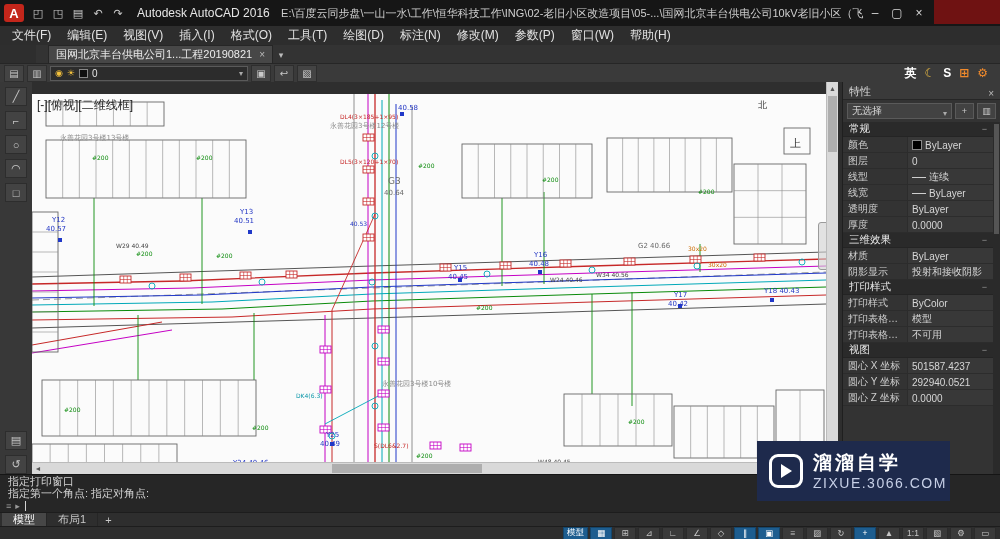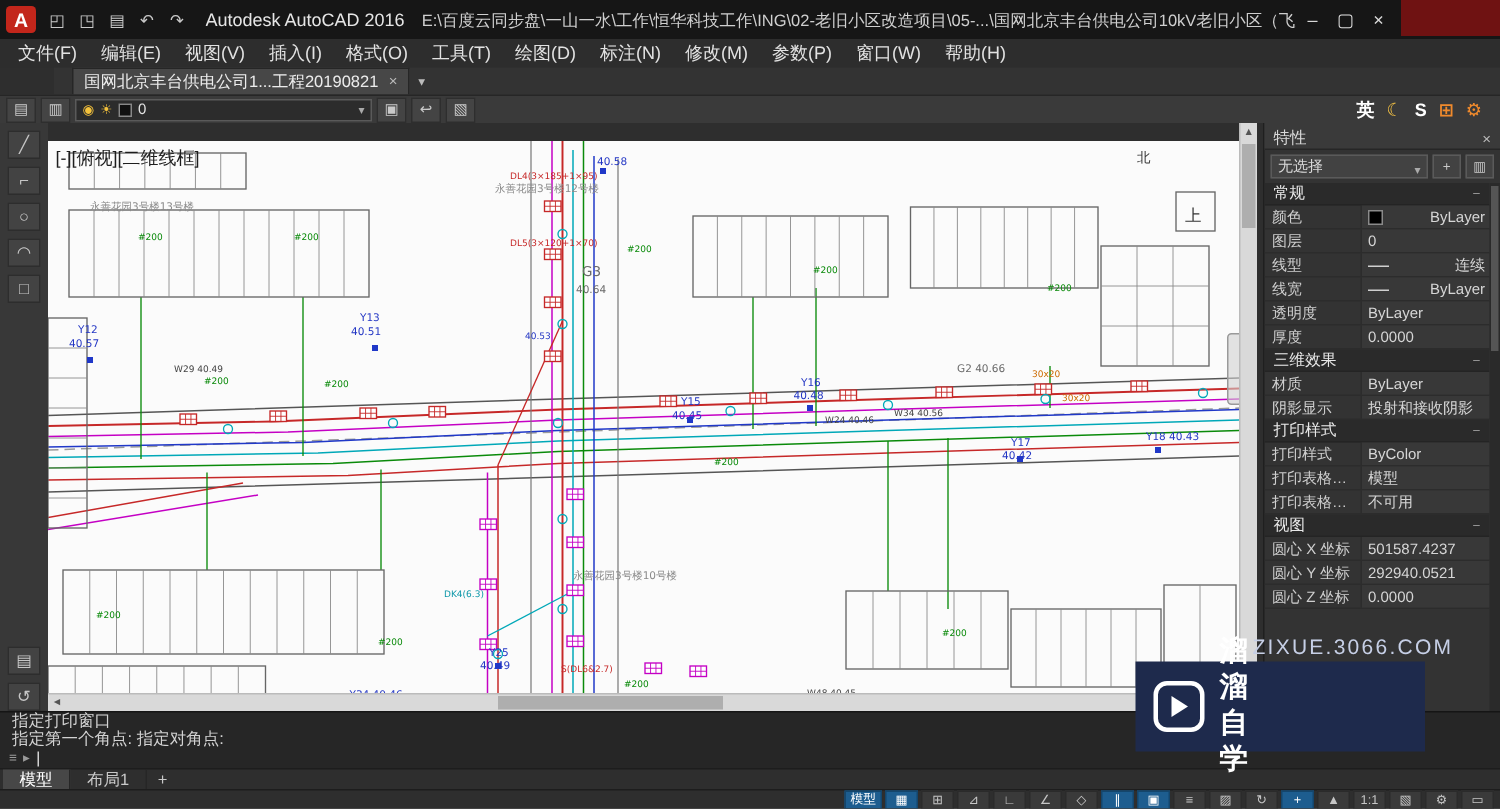--- a/index.html
+++ b/index.html
@@ -79,21 +79,21 @@
   .sel-btn{width:17px;height:14px;background:#424242;border:1px solid #5a5a5a;display:flex;align-items:center;
            justify-content:center;font-size:9px;color:#c9c9c9;}
   .prop-body{position:absolute;top:40px;left:0;right:7px;bottom:0;overflow:hidden;font-size:10px;}
   .prop-sec-header{height:14px;background:#2a2a2a;border-bottom:1px solid #242424;display:flex;align-items:center;
                    justify-content:space-between;padding:0 6px;color:#e8e8e8;font-size:10.5px;}
   .sec-chevron{color:#999;font-size:9px;}
   .prop-row{display:flex;height:15px;border-bottom:1px solid #2c2c2c;}
   .prop-label{width:56px;padding:1px 3px 0 5px;border-right:1px solid #2c2c2c;white-space:nowrap;overflow:hidden;
               text-overflow:ellipsis;color:#cfcfcf;}
   .prop-value{flex:1;padding:1px 3px 0 4px;background:#383838;display:flex;align-items:center;gap:3px;
-              white-space:nowrap;overflow:hidden;color:#d6d6d6;justify-content:space-between;}
+              white-space:nowrap;overflow:hidden;color:#d6d6d6;}
   .swatch{width:8px;height:8px;border:1px solid #8a8a8a;flex:0 0 auto;}
   .lt-line{width:14px;border-top:1px solid #cfcfcf;flex:0 0 auto;}
   .pal-scroll{position:absolute;right:0;top:40px;bottom:0;width:7px;background:#2a2a2a;}
   .pal-thumb{position:absolute;left:1px;top:2px;width:5px;height:110px;background:#555;}
 
   
   .cmd{position:absolute;top:474px;left:0;width:100%;height:38px;background:#262626;border-top:1px solid #151515;
        box-sizing:border-box;color:#d2d2d2;font-size:11px;}
   .cmd-line{height:12px;line-height:12px;padding-left:8px;}
   .cmd-input-row{height:13px;display:flex;align-items:center;gap:5px;padding-left:6px;}
@@ -111,21 +111,21 @@
   .sb-item{min-width:14px;height:11px;padding:0 3px;background:#3a3a3a;border:1px solid #2b2b2b;color:#c6c6c6;
            font-size:8.5px;display:flex;align-items:center;justify-content:center;}
   .sb-item.active{background:#1d5d8f;color:#fff;border-color:#14466c;}
 
   
   .watermark{position:absolute;left:757px;top:441px;width:193px;height:60px;background:#1e2a4c;display:flex;
              align-items:center;gap:10px;padding:0 12px;box-sizing:border-box;z-index:30;}
   .wm-logo{width:34px;height:34px;border:3px solid #fff;border-radius:9px;position:relative;flex:0 0 auto;box-sizing:border-box;}
   .wm-play{position:absolute;left:9px;top:7px;width:0;height:0;border-left:11px solid #fff;
            border-top:7px solid transparent;border-bottom:7px solid transparent;}
-  .wm-text{display:flex;flex-direction:row;}
+  .wm-text{display:flex;flex-direction:column;}
   .wm-title{font-size:19px;font-weight:bold;color:#fff;letter-spacing:3px;line-height:24px;}
   .wm-url{font-size:14px;color:#c6cfe6;letter-spacing:1.5px;}
   svg text{font-family:"DejaVu Sans","Liberation Sans",sans-serif;}
 </style>
 </head>
 <body>
 
 <div class="app">
 
   <header class="titlebar">

